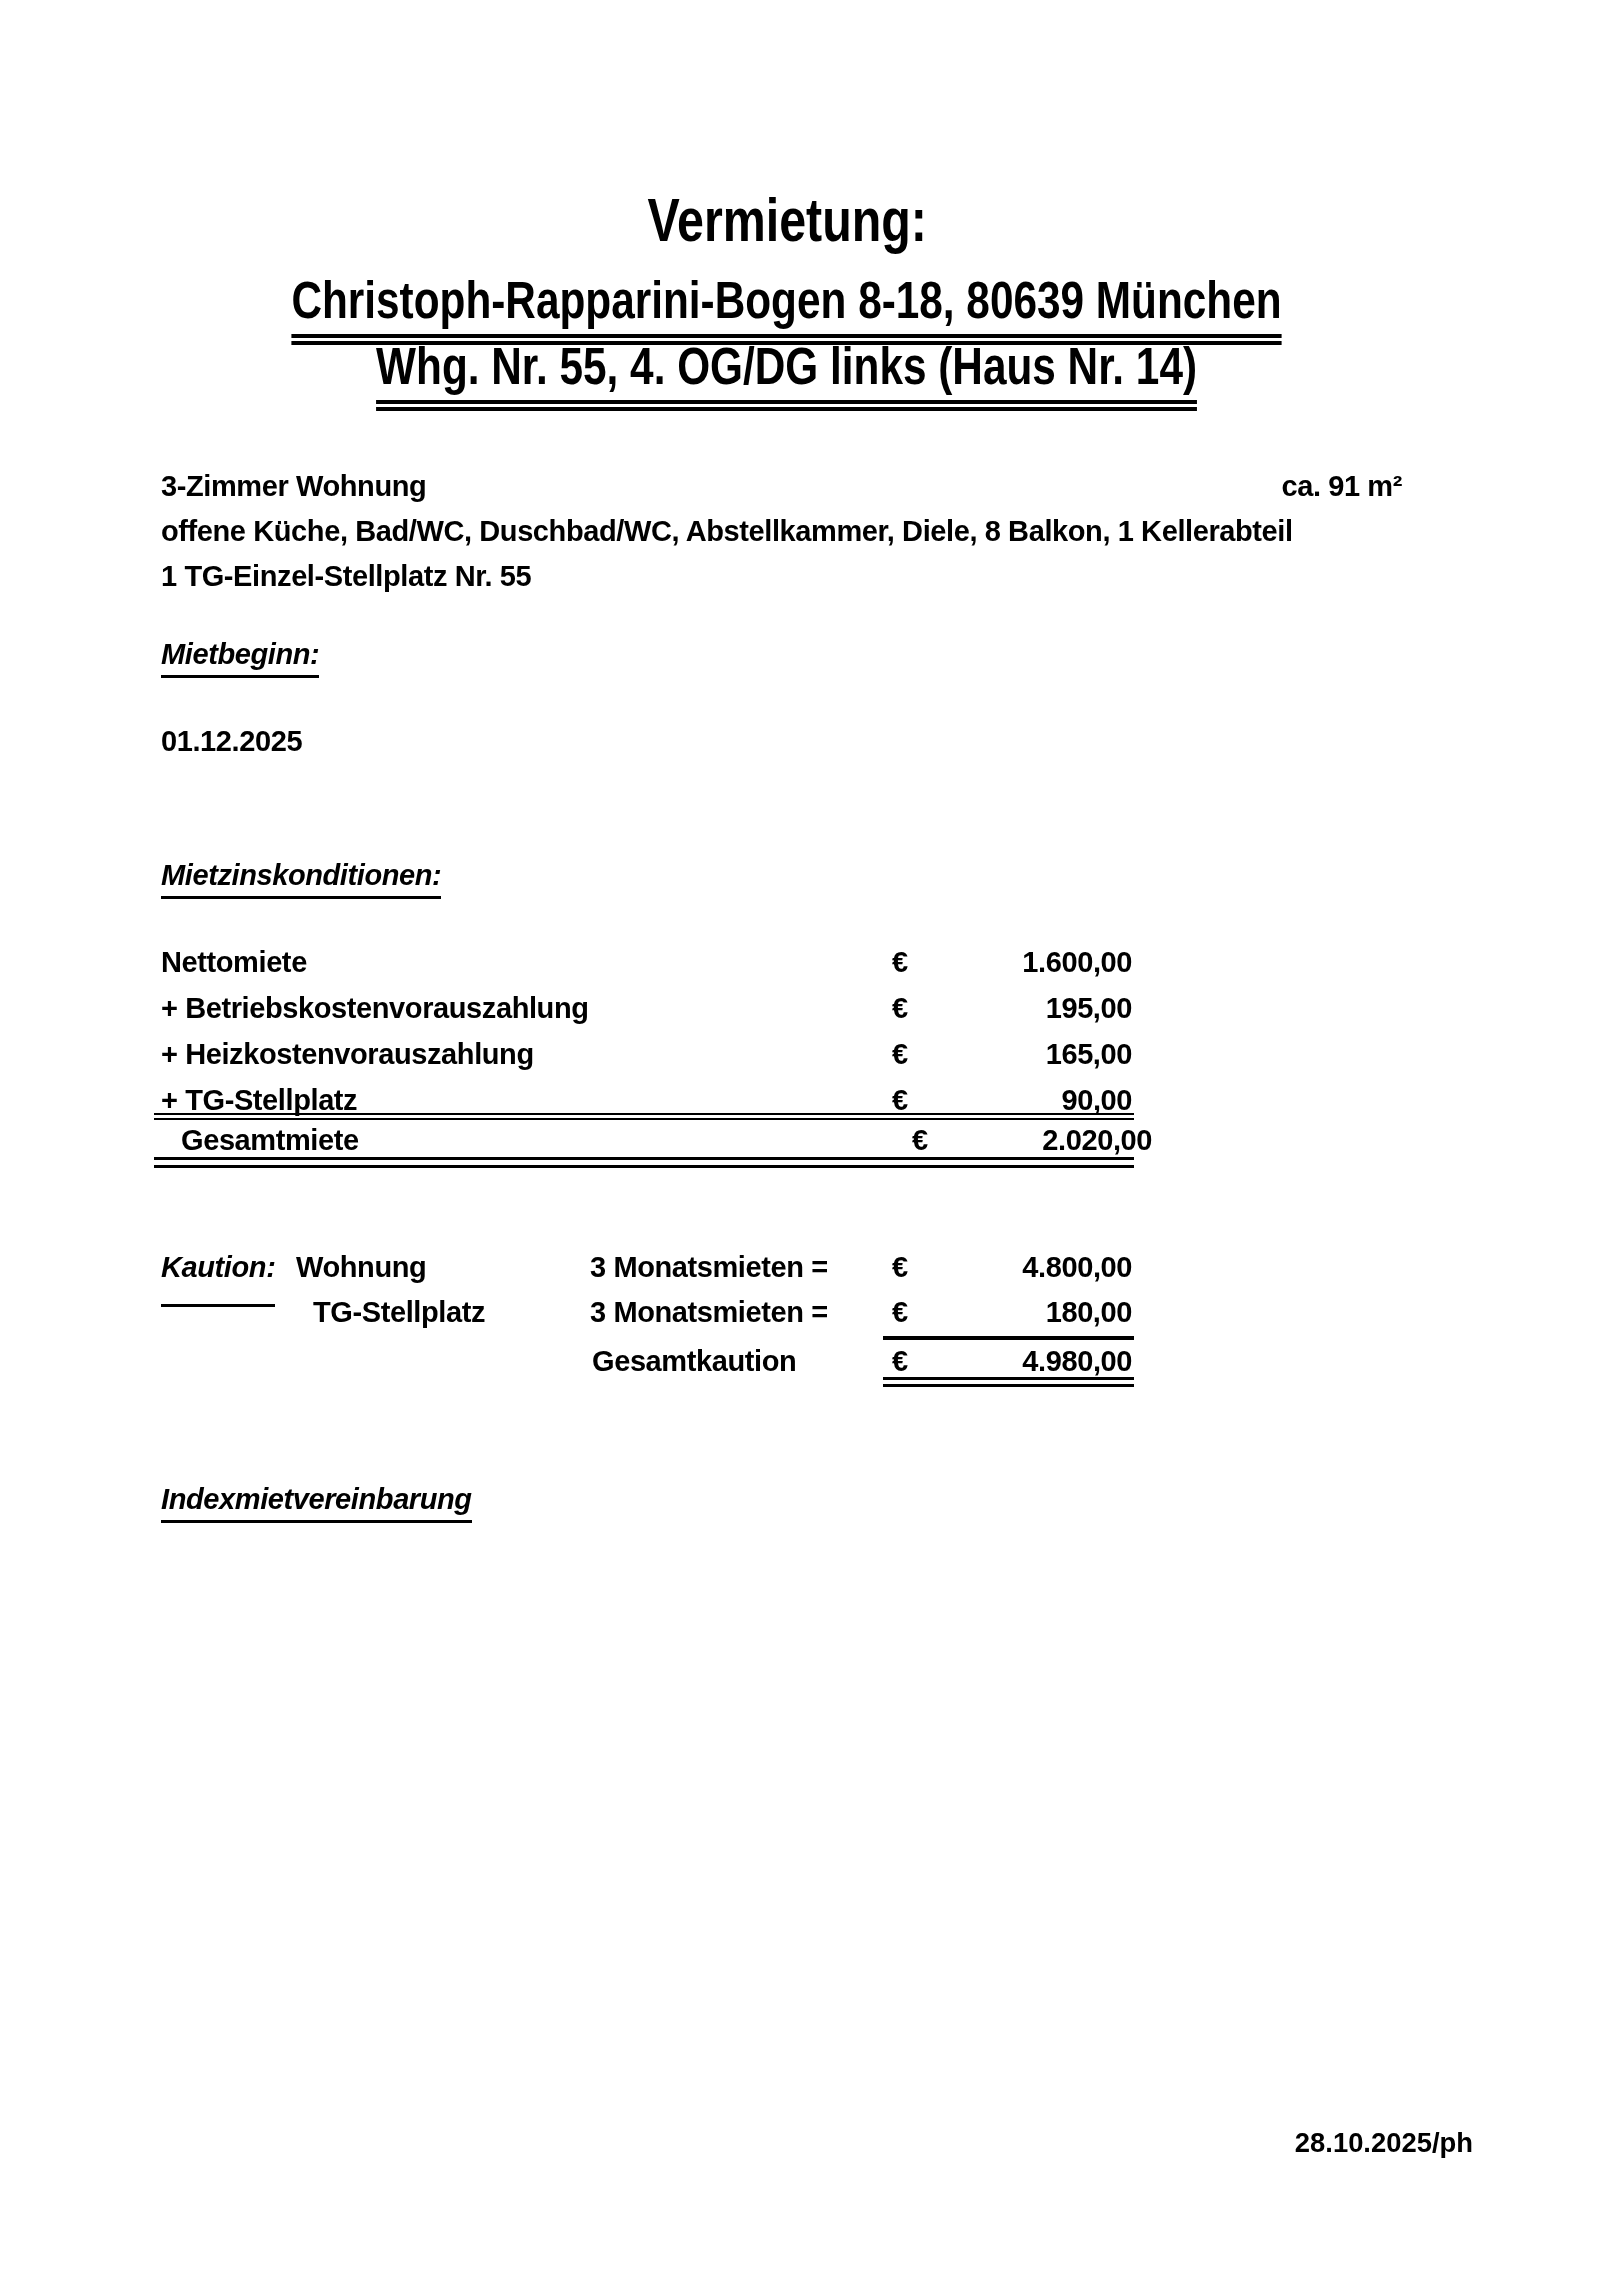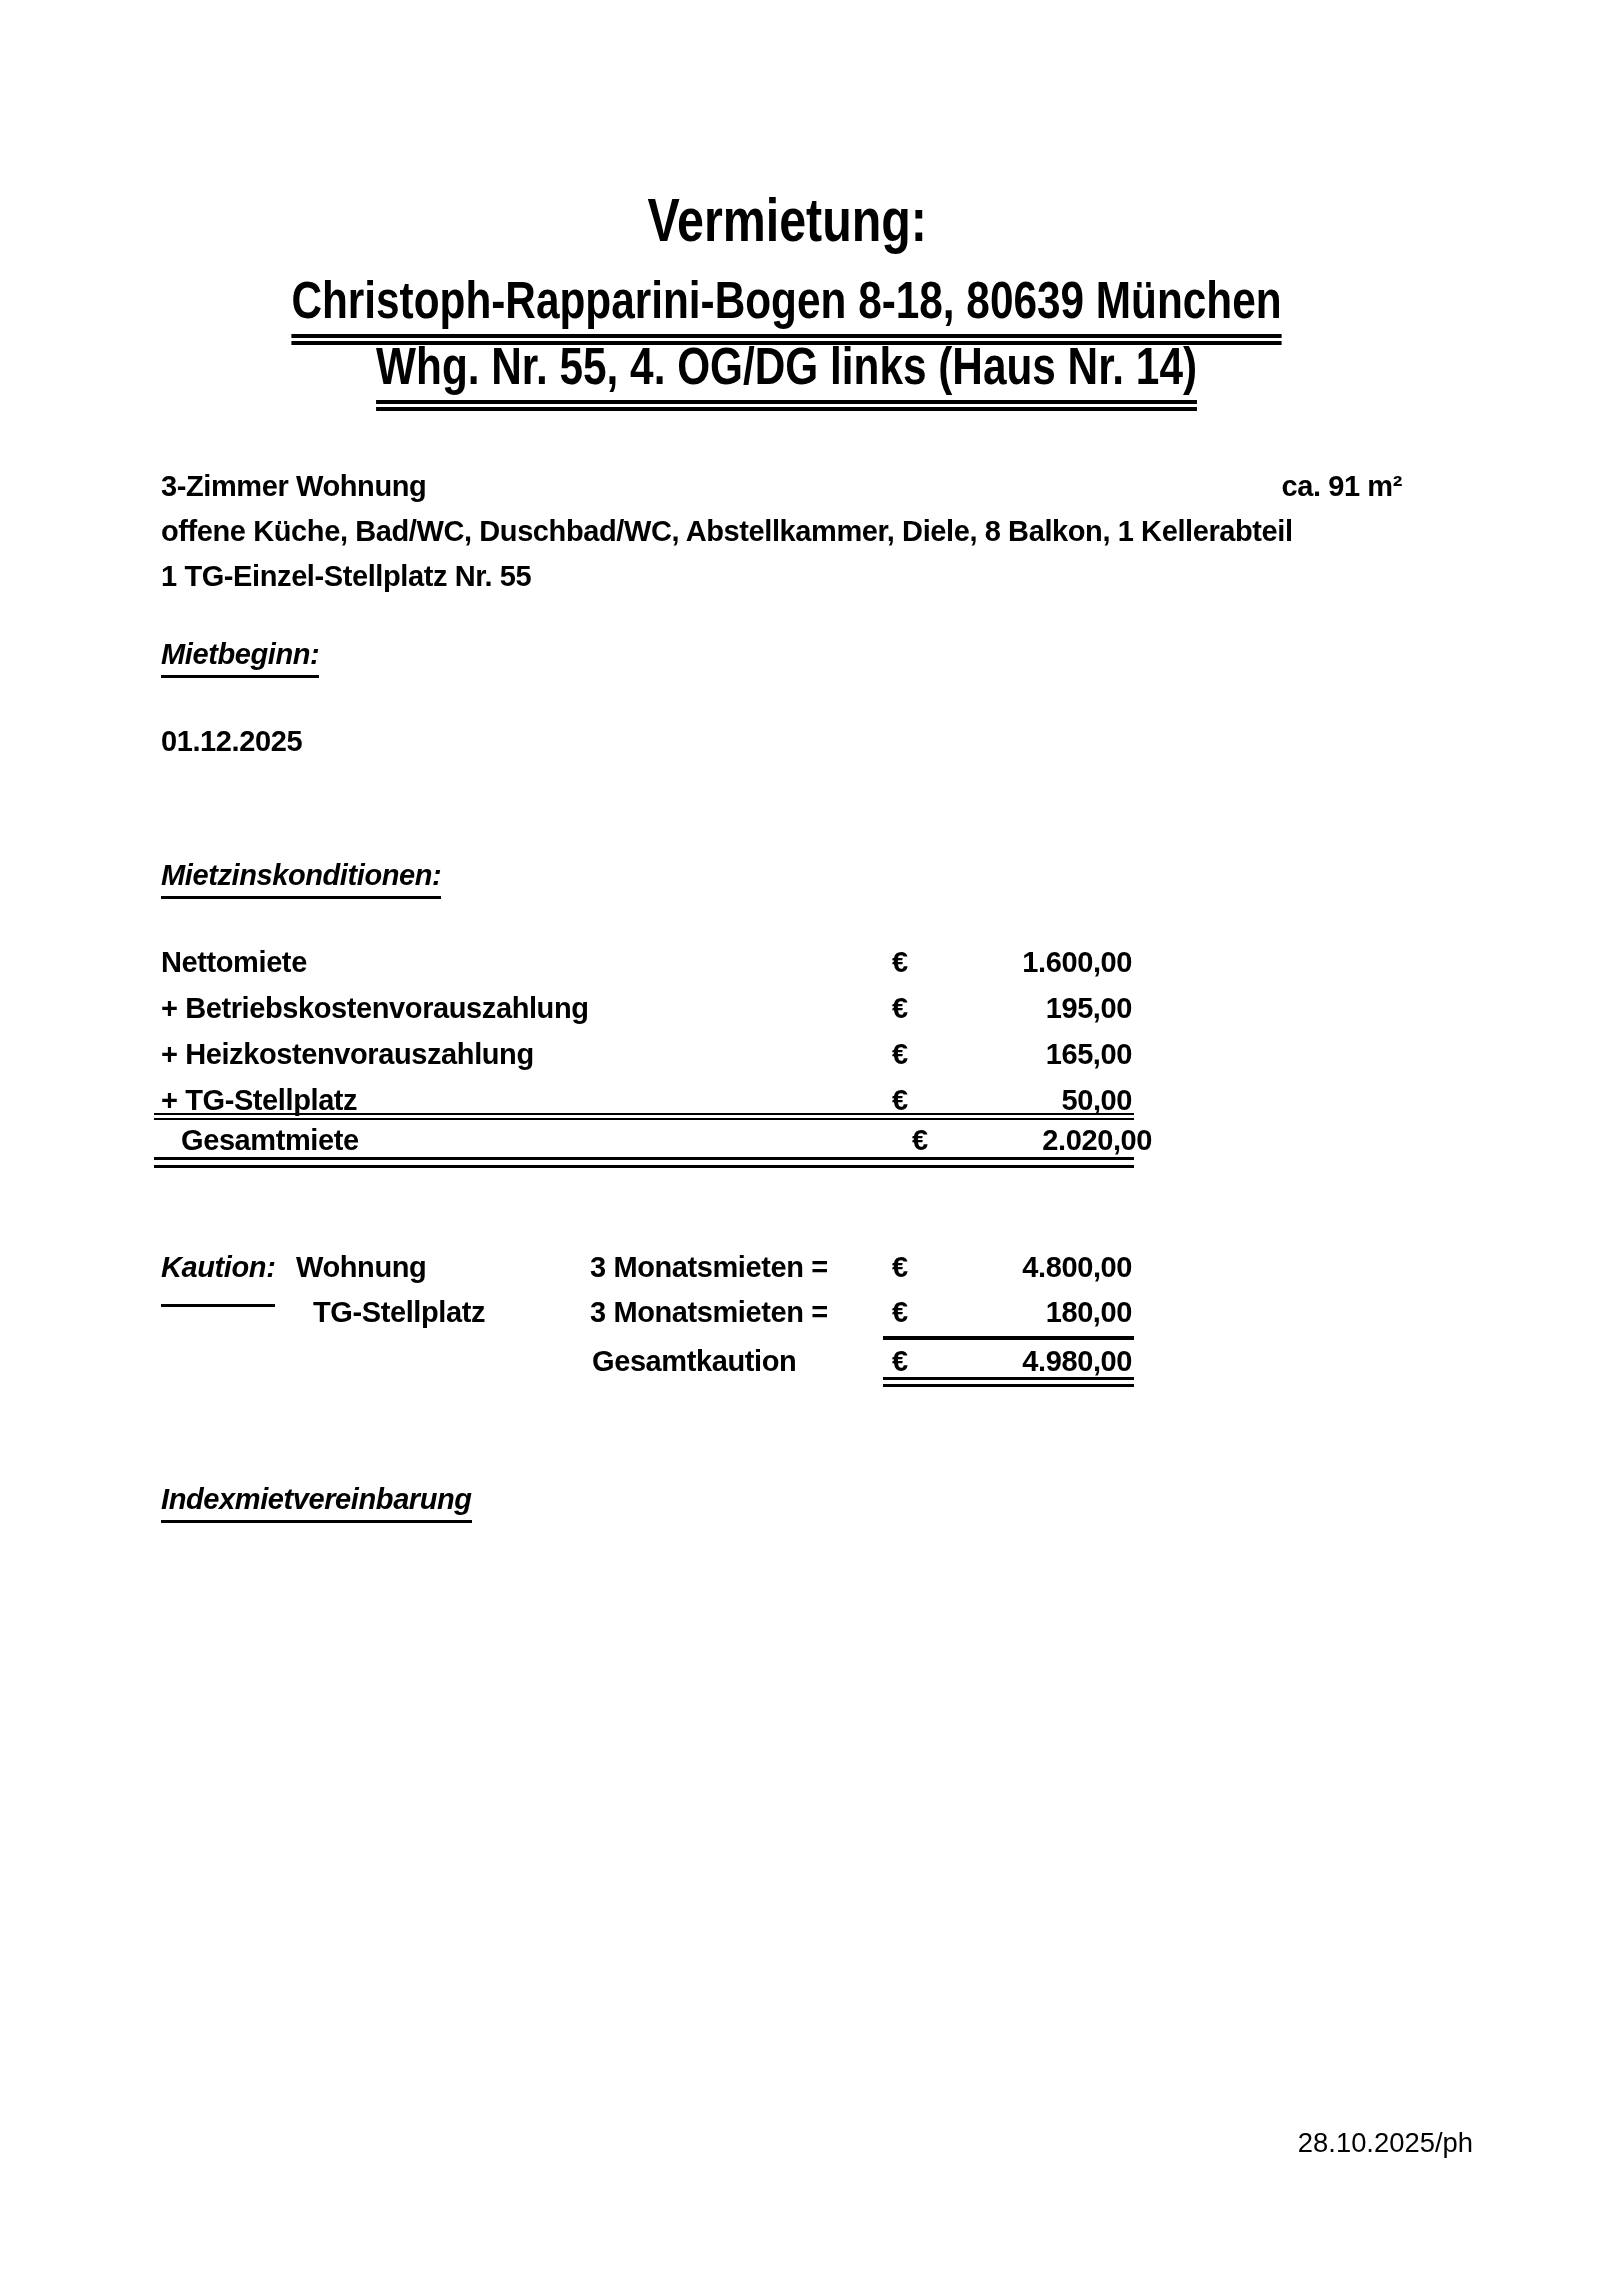--- a/index.html
+++ b/index.html
@@ -64,21 +64,21 @@
   .ka-head { position:absolute; left:0; top:0; font-style:italic; }
   .ka-head .u { display:inline-block; border-bottom:3.9px solid #000; padding-bottom:19px; }
 
   .ka-rule-single { left:883px; width:251px; top:1336px; height:3.9px; background:#000; }
   .ka-rule-dbl { left:883px; width:251px; top:1377px; height:3.9px;
                  border-top:3.9px solid #000; border-bottom:3.9px solid #000; }
 
   
   .footer-ref {
     right:148px; top:2127px;
-    font-size:27.4px; font-weight:400; letter-spacing:0; line-height:1.2; white-space:nowrap;
+    font-size:27.4px; font-weight:700; letter-spacing:0; line-height:1.2; white-space:nowrap;
   }
 </style>
 </head>
 <body>
 
 <div class="page">
 
   <div class="abs center-band doc-title">
     <span class="cx">Vermietung:</span>
   </div>
@@ -117,21 +117,21 @@
     <span class="amt">195,00</span>
   </div>
   <div class="abs t30 mrow mz-r2">
     <span class="lbl">+ Heizkostenvorauszahlung</span>
     <span class="cur">€</span>
     <span class="amt">165,00</span>
   </div>
   <div class="abs t30 mrow mz-r3">
     <span class="lbl">+ TG-Stellplatz</span>
     <span class="cur">€</span>
-    <span class="amt">50,00</span>
+    <span class="amt">90,00</span>
   </div>
 
   <div class="abs rule-thin-dbl"></div>
 
   <div class="abs t30 mrow mz-total">
     <span class="lbl">Gesamtmiete</span>
     <span class="cur">€</span>
     <span class="amt">2.020,00</span>
   </div>
 

